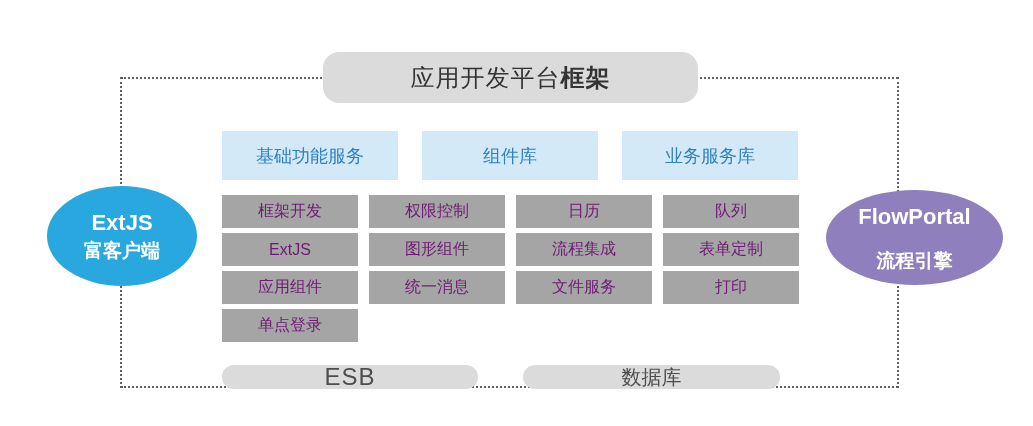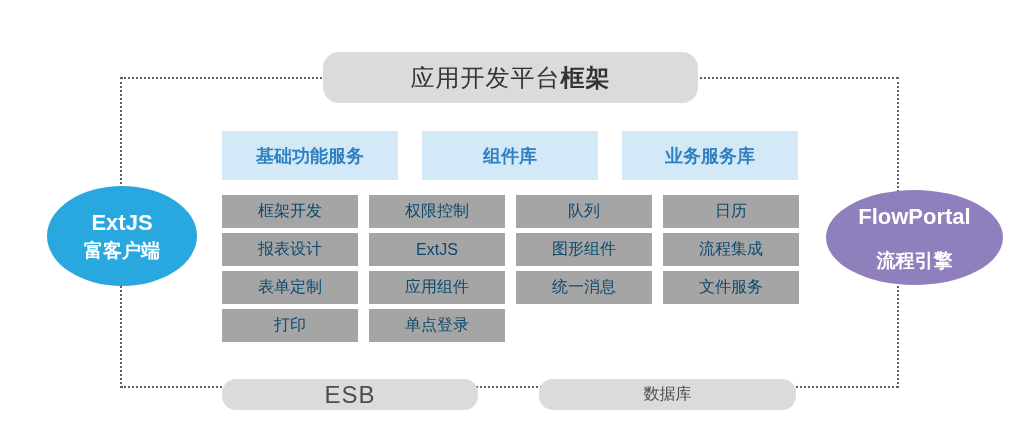--- a/index.html
+++ b/index.html
@@ -16,45 +16,45 @@
   .dot-right{left:897px;top:77px;height:311px;}
 
   
   .top-box{position:absolute;z-index:2;left:323px;top:52px;width:375px;height:51px;
     background:#dbdbdb;border-radius:16px;display:flex;align-items:center;justify-content:center;
     font-size:24px;color:#333333;letter-spacing:1px;}
   .top-box b{font-weight:bold;}
 
   
   .headers{position:absolute;z-index:2;left:222px;top:131px;width:576px;height:49px;
-    display:flex;justify-content:space-between;font-weight:bold;}
+    display:flex;justify-content:space-between;}
   .header-box{width:176px;height:49px;background:#d3e9f7;color:#2f80c3;font-size:18px;
     display:flex;align-items:center;justify-content:center;}
 
   
   .grid{position:absolute;z-index:2;left:222px;top:195px;width:577px;
     display:grid;grid-template-columns:repeat(4,136px);grid-auto-rows:33px;
     column-gap:11px;row-gap:5px;}
-  .cell{background:#a5a5a5;color:#0c4a6e;font-size:16px;
+  .cell{background:#a5a5a5;color:#701a75;font-size:16px;
     display:flex;align-items:center;justify-content:center;}
 
   
   .ellipse{position:absolute;z-index:3;border-radius:50%;color:#ffffff;font-weight:bold;
     display:flex;flex-direction:column;align-items:center;justify-content:center;
     text-align:center;line-height:1.35;}
   .ellipse-left{left:47px;top:186px;width:150px;height:100px;background:#29a8df;}
   .ellipse-right{left:826px;top:190px;width:177px;height:95px;background:#8f80bd;gap:16px;}
   .ellipse .l1{font-size:22px;}
   .ellipse .l2{font-size:19px;}
 
   
-  .bottom-box{position:absolute;z-index:2;top:365px;height:31px;background:#dbdbdb;
-    border-radius:14px;color:#4d4d4d;display:flex;align-items:center;justify-content:center;margin-top:14px;}
+  .bottom-box{position:absolute;z-index:2;top:365px;height:24px;background:#dbdbdb;
+    border-radius:14px;color:#4d4d4d;display:flex;align-items:center;justify-content:center;}
   .esb-box{left:222px;width:256px;font-size:24px;font-weight:300;letter-spacing:1px;}
-  .db-box{left:539px;width:257px;font-size:16px;}
+  .db-box{left:523px;width:257px;font-size:20px;}
 </style>
 </head>
 <body>
 
 <div class="canvas">
 
   <div class="dot dot-h dot-top"></div>
   <div class="dot dot-h dot-bottom"></div>
   <div class="dot dot-v dot-left"></div>
   <div class="dot dot-v dot-right"></div>
@@ -66,23 +66,22 @@
 
   <div class="headers">
     <div class="header-box">基础功能服务</div>
     <div class="header-box">组件库</div>
     <div class="header-box">业务服务库</div>
   </div>
 
   <div class="grid">
     <div class="cell">框架开发</div>
     <div class="cell">权限控制</div>
+    <div class="cell">日历</div>
     <div class="cell">队列</div>
-    <div class="cell">日历</div>
-    <div class="cell">报表设计</div>
     <div class="cell">ExtJS</div>
     <div class="cell">图形组件</div>
     <div class="cell">流程集成</div>
     <div class="cell">表单定制</div>
     <div class="cell">应用组件</div>
     <div class="cell">统一消息</div>
     <div class="cell">文件服务</div>
     <div class="cell">打印</div>
     <div class="cell">单点登录</div>
   </div>

